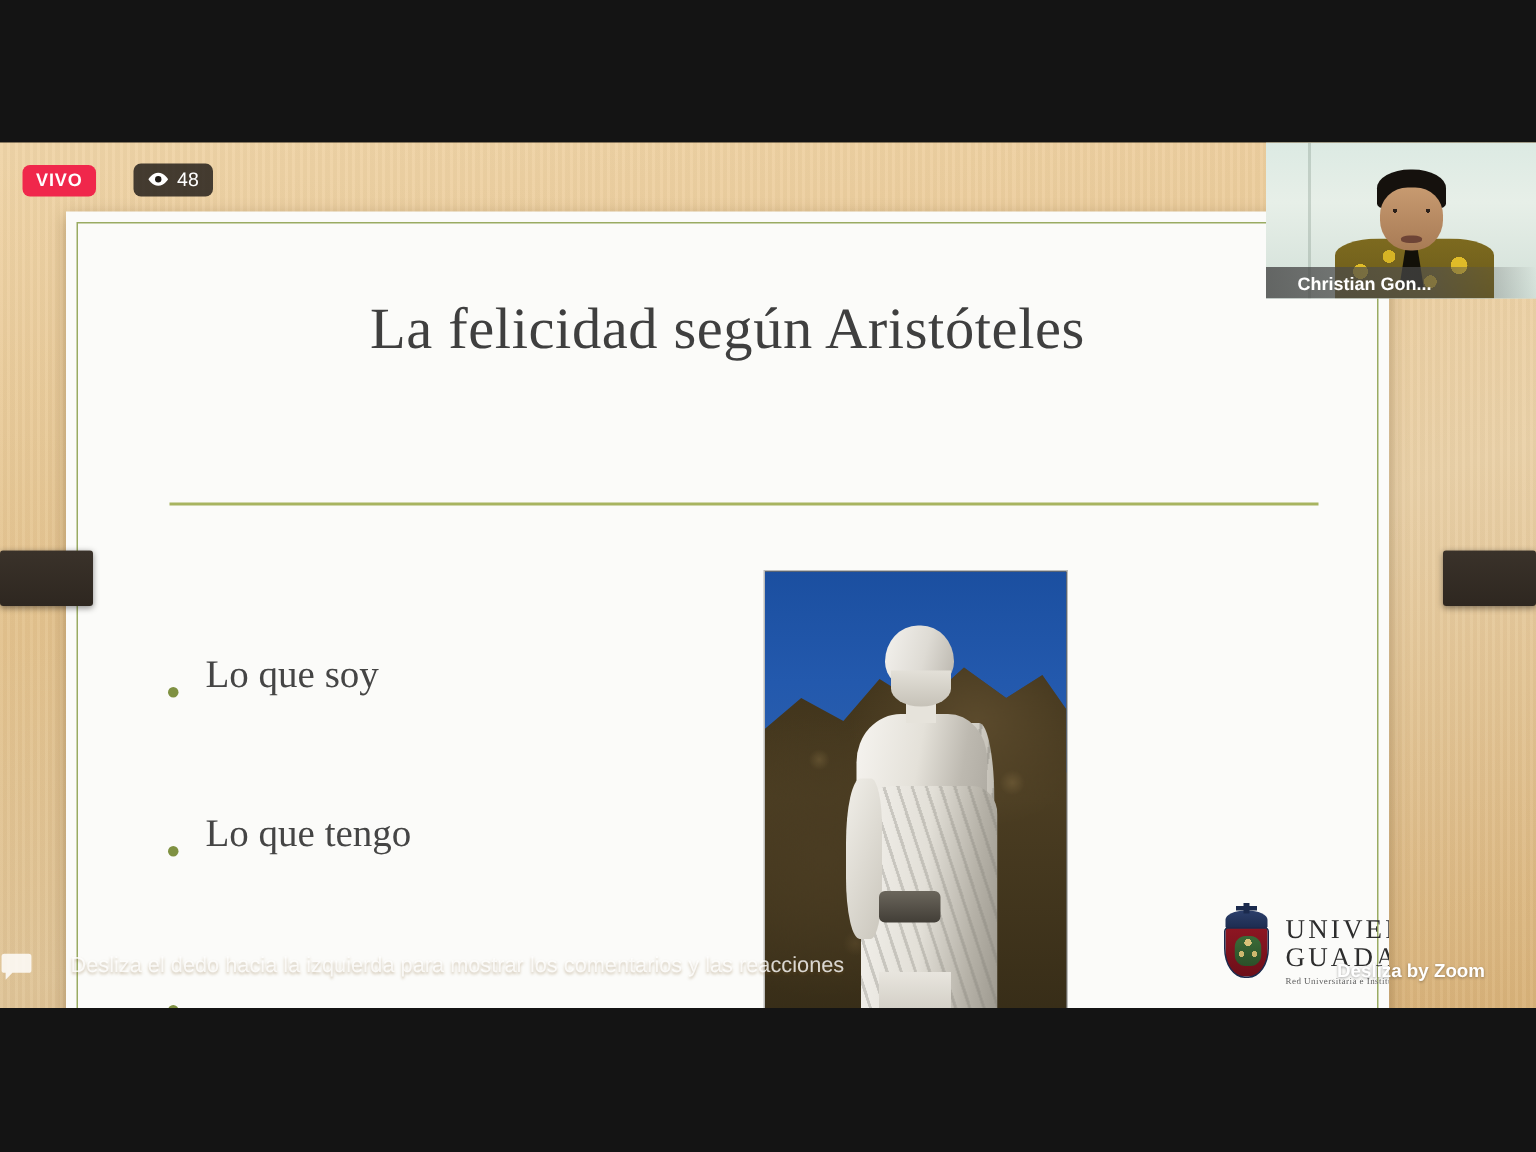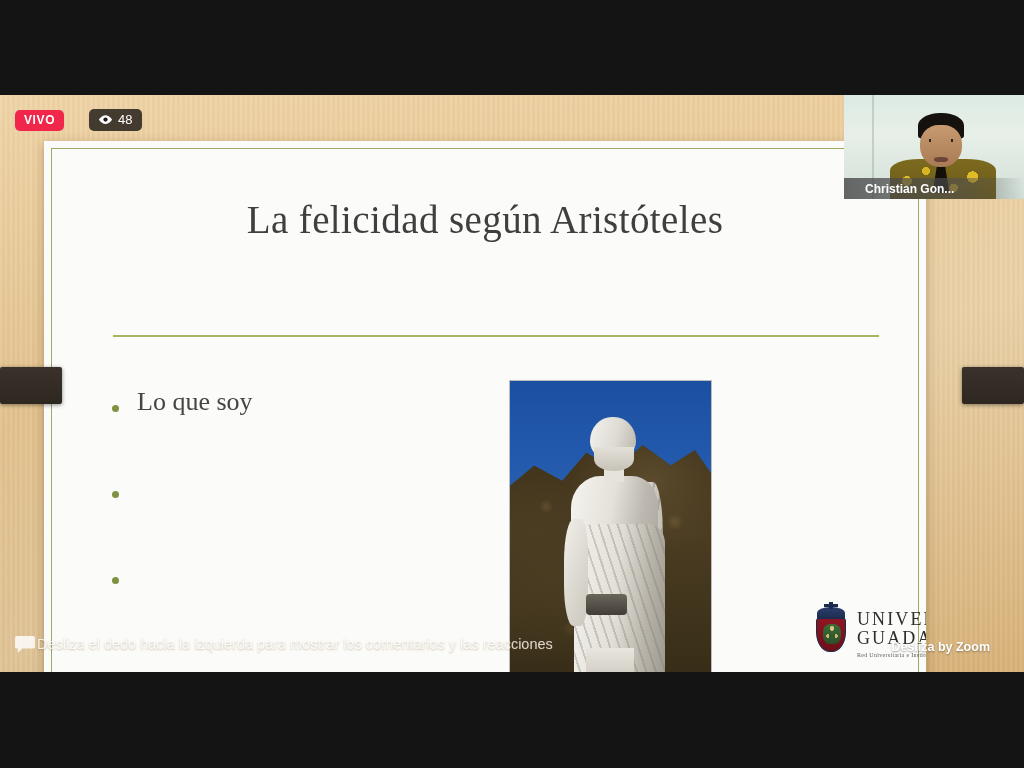--- a/index.html
+++ b/index.html
@@ -41,21 +41,21 @@
     font-family:"Liberation Serif", serif;
     font-size:39px; color:#3f3f3f; letter-spacing:0.4px;
     white-space:nowrap;
   }
   .title-rule {
     position:absolute; left:69px; right:47px; top:194px;
     height:2px; background:#a8b460;
   }
 
   .bullets { position:absolute; left:68px; top:218px; width:340px; }
-  .bullet-row { display:flex; align-items:center; height:86px; }
+  .bullet-row { display:flex; align-items:flex-end; height:86px;margin-top:20px; }
   .bullet-dot {
     width:7px; height:7px; border-radius:50%; background:#7f9142;
     margin-top:12px; margin-right:18px; flex:0 0 auto;
   }
   .bullet-text {
     font-family:"Liberation Serif", serif;
     font-size:26px; color:#454545; line-height:1.1;
   }
 
   
@@ -259,21 +259,21 @@
     background:linear-gradient(180deg,#3a322a,#2e2720);
     border-radius:2px; z-index:30;
     box-shadow:0 1px 4px rgba(0,0,0,0.45);
   }
   .handle-left  { left:0; }
   .handle-right { right:0; }
 
   
   .hint {
     position:absolute; left:0; bottom:8px; width:100%; height:40px;
-    display:flex; align-items:center; gap:1px; padding-left:14px; z-index:35;
+    display:flex; align-items:center; gap:25px; z-index:35;
   }
   .hint-bubble { width:22px; height:19px; flex:0 0 auto; }
   .hint-text {
     color:rgba(255,255,255,0.80); font-size:14.5px; white-space:nowrap;
     text-shadow:0 1px 2px rgba(120,85,30,0.35);
   }
   .powered {
     position:absolute; right:34px; bottom:18px; z-index:36;
     color:#ffffff; font-size:12.5px; font-weight:bold;
     text-shadow:0 1px 2px rgba(0,0,0,0.35);
@@ -296,20 +296,21 @@
 
         <div class="title-rule"></div>
 
         <div class="bullets">
           <div class="bullet-row">
             <span class="bullet-dot"></span>
             <span class="bullet-text">Lo que soy</span>
           </div>
           <div class="bullet-row">
             <span class="bullet-dot"></span>
+            <span class="bullet-text">Lo que tengo</span>
           </div>
           <div class="bullet-row">
             <span class="bullet-dot"></span>
           </div>
         </div>
 
         <div class="photo">
           <div class="sky"></div>
           <div class="hill"></div>
           <div class="statue">

